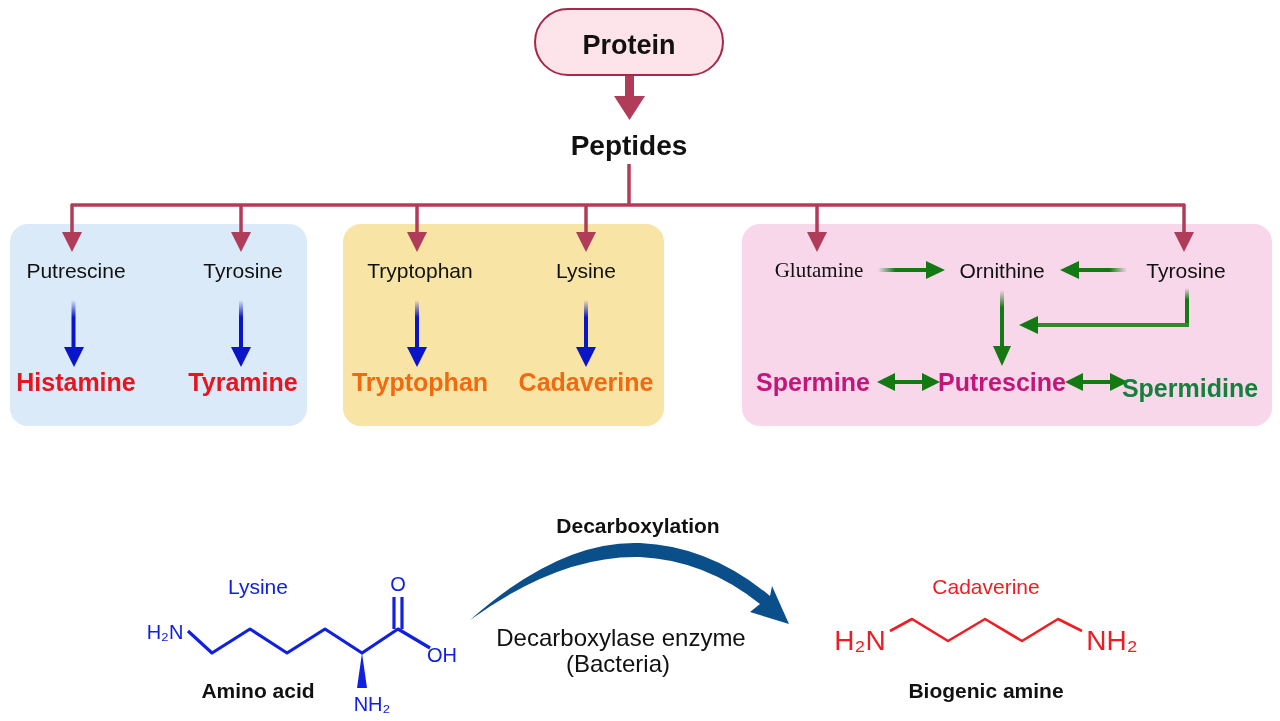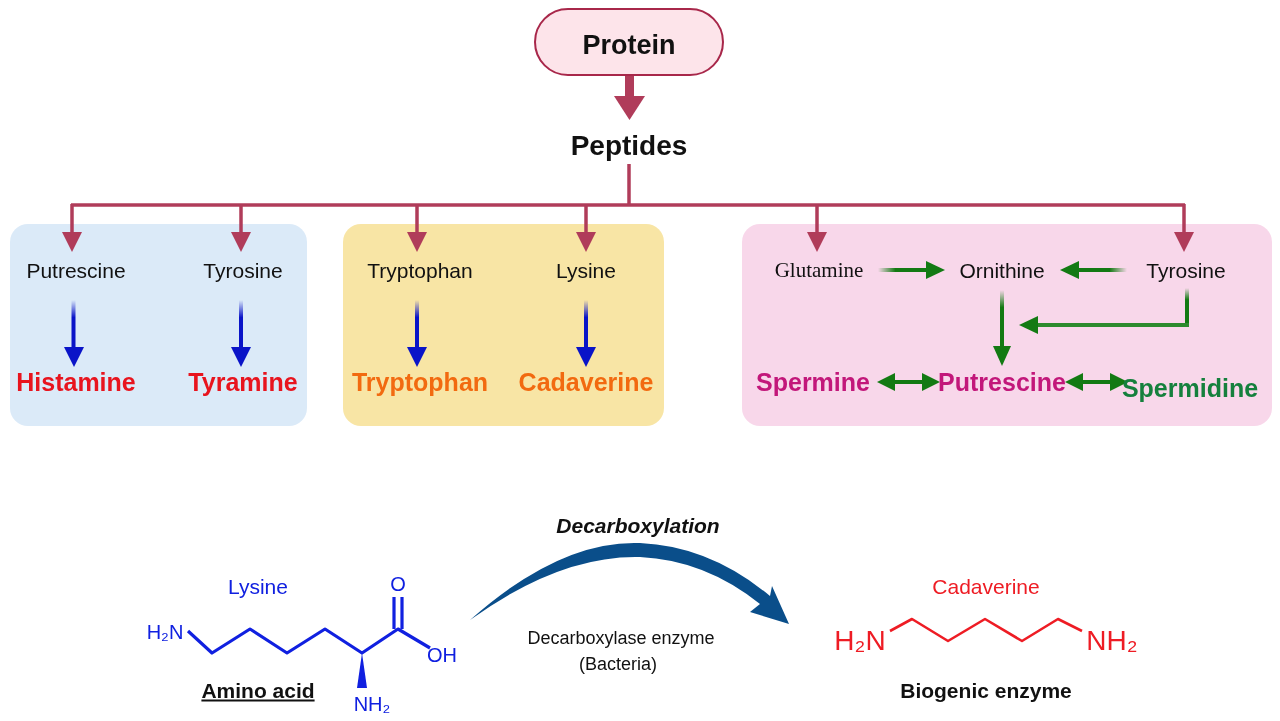--- a/index.html
+++ b/index.html
@@ -12,21 +12,21 @@
     .title-text { font-size: 27px; font-weight: bold; color: #111; }
     .peptides { font-size: 28px; font-weight: bold; color: #111; }
     .group-box { position: absolute; border-radius: 18px; }
     .box-blue { left: 10px; top: 224px; width: 297px; height: 202px; background: #dbeaf8; }
     .box-yellow { left: 343px; top: 224px; width: 321px; height: 202px; background: #f8e5a5; }
     .box-pink { left: 742px; top: 224px; width: 530px; height: 202px; background: #f8d7ea; }
     .amino { font-size: 21px; color: #111; }
     .prod { font-size: 25px; font-weight: bold; }
     .mol-name { font-size: 21px; }
     .caption { font-size: 21px; font-weight: bold; color: #111; }
-    .enzyme { font-size: 18px; color: #111; text-align: center; line-height: 1.25; }
+    .enzyme { font-size: 24px; color: #111; text-align: center; line-height: 1.25; }
     .atom { font-size: 20px; }
     .atom-big { font-size: 28px; }
   </style>
 </head>
 <body>
 
 <div class="group-box box-blue"></div>
 <div class="group-box box-yellow"></div>
 <div class="group-box box-pink"></div>
 
@@ -137,27 +137,27 @@
 <div class="lbl prod" style="left:420px; top:382px; color:#f26a10;">Tryptophan</div>
 <div class="lbl prod" style="left:586px; top:382px; color:#f26a10;">Cadaverine</div>
 
 <div class="lbl amino" style="left:819px; top:270px;font-family:Liberation Serif, serif;">Glutamine</div>
 <div class="lbl amino" style="left:1002px; top:270px;">Ornithine</div>
 <div class="lbl amino" style="left:1186px; top:270px;">Tyrosine</div>
 <div class="lbl prod" style="left:813px; top:382px; color:#c2177a;">Spermine</div>
 <div class="lbl prod" style="left:1002px; top:382px; color:#c2177a;">Putrescine</div>
 <div class="lbl prod" style="left:1190px; top:382px; color:#15803d;margin-top:6px;">Spermidine</div>
 
-<div class="lbl caption" style="left:638px; top:525px;font-style:italic;">Decarboxylation</div>
+<div class="lbl caption" style="left:638px; top:525px;">Decarboxylation</div>
 <div class="lbl enzyme" style="left:621px; top:638px;">Decarboxylase enzyme</div>
 <div class="lbl enzyme" style="left:618px; top:664px;">(Bacteria)</div>
 
 <div class="lbl mol-name" style="left:258px; top:586px; color:#1020e0;">Lysine</div>
 <div class="lbl atom" style="left:165px; top:632px; color:#1020e0;">H₂N</div>
 <div class="lbl atom" style="left:398px; top:584px; color:#1020e0;">O</div>
 <div class="lbl atom" style="left:442px; top:655px; color:#1020e0;">OH</div>
 <div class="lbl atom" style="left:372px; top:704px; color:#1020e0;">NH₂</div>
-<div class="lbl caption" style="left:258px; top:690px;text-decoration:underline;">Amino acid</div>
+<div class="lbl caption" style="left:258px; top:690px;">Amino acid</div>
 
 <div class="lbl mol-name" style="left:986px; top:586px; color:#ee1c24;">Cadaverine</div>
 <div class="lbl atom-big" style="left:860px; top:641px; color:#ee1c24;">H₂N</div>
 <div class="lbl atom-big" style="left:1112px; top:641px; color:#ee1c24;">NH₂</div>
-<div class="lbl caption" style="left:986px; top:690px;">Biogenic enzyme</div>
+<div class="lbl caption" style="left:986px; top:690px;">Biogenic amine</div>
 
 </body></html>

